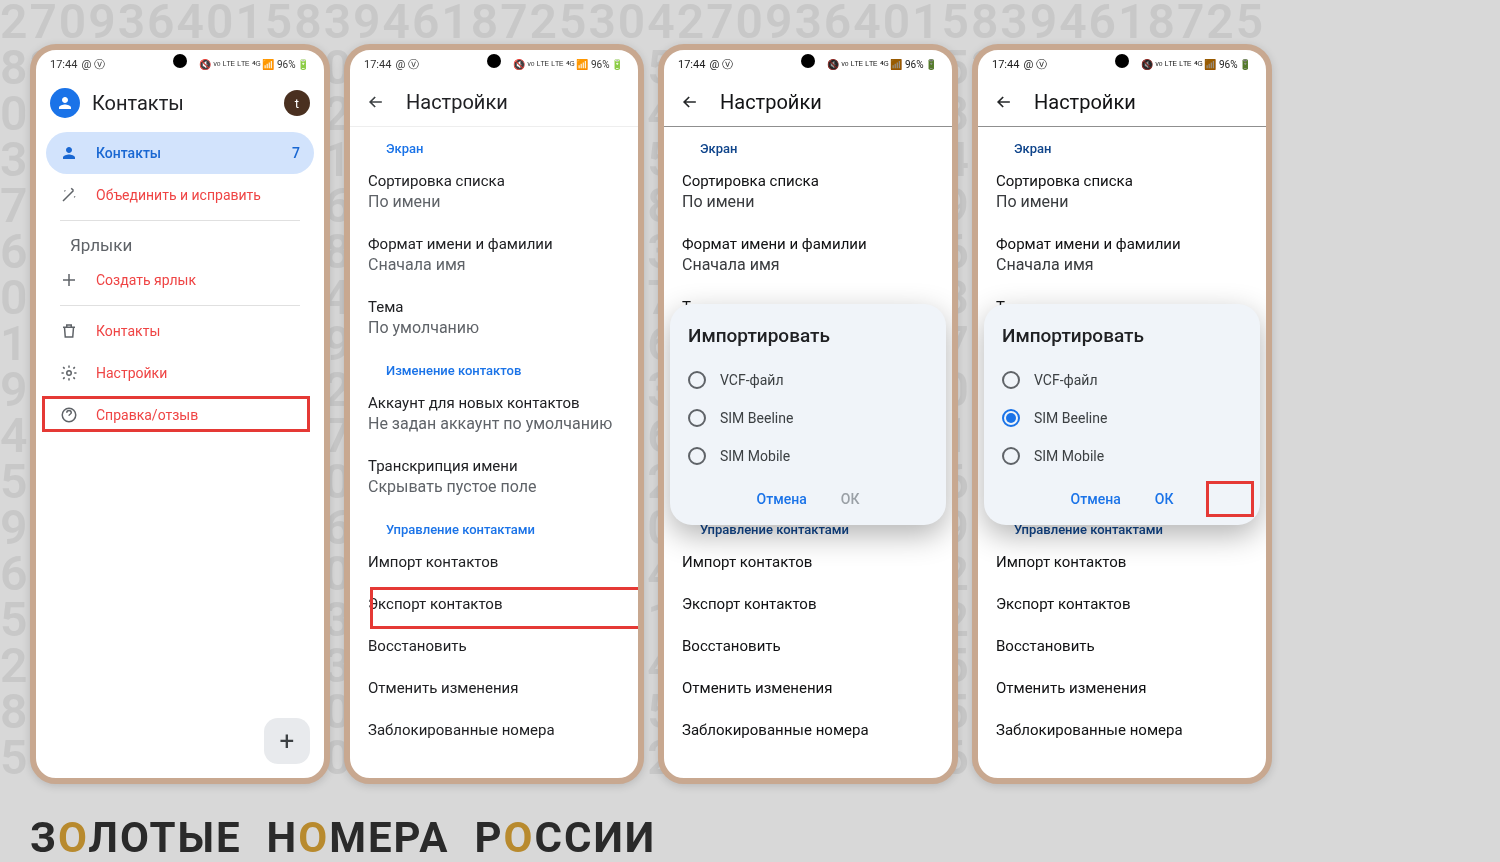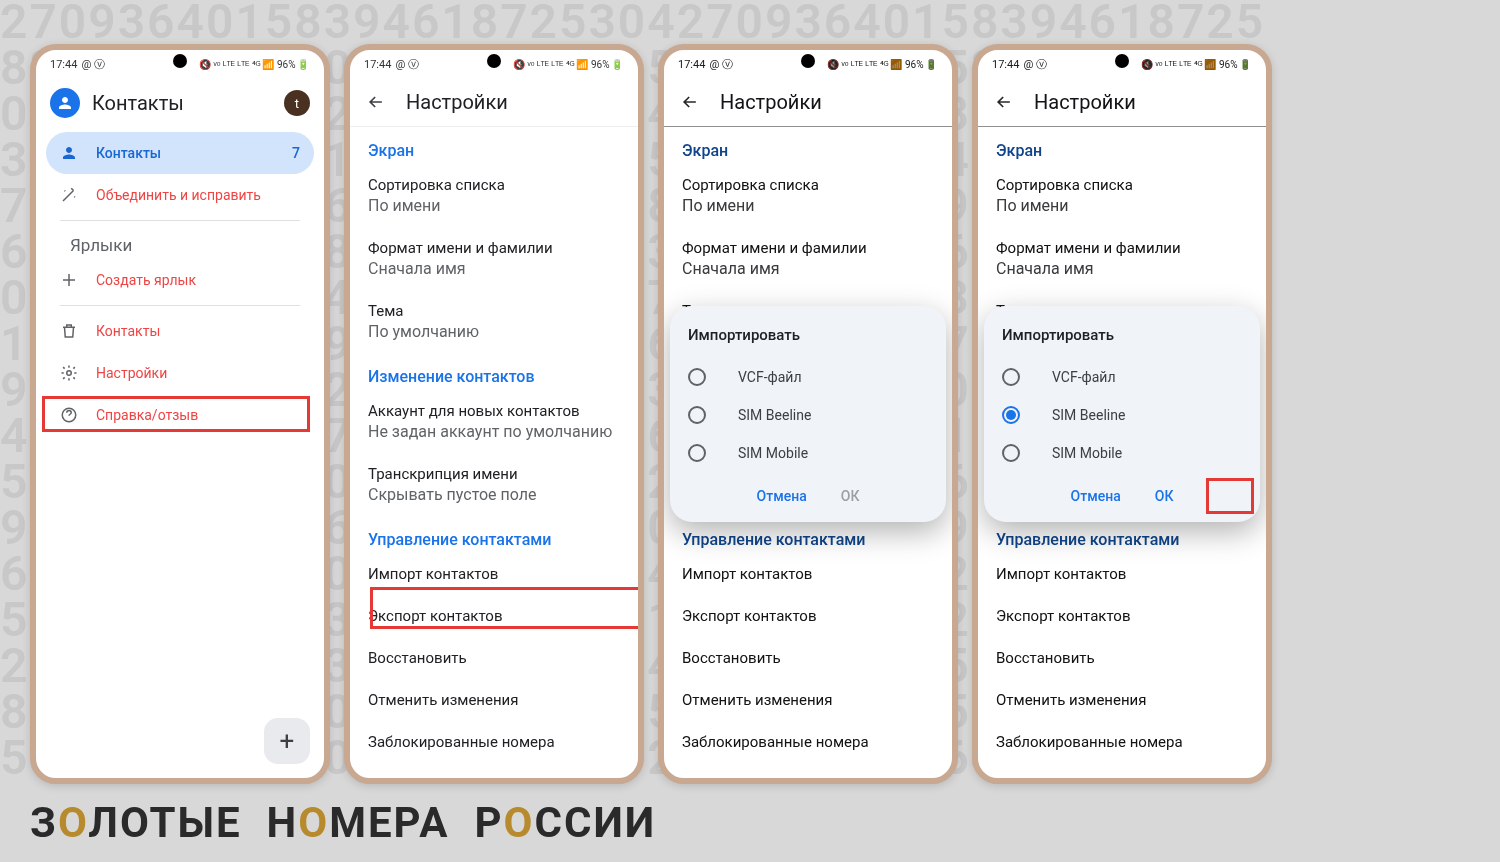--- a/index.html
+++ b/index.html
@@ -22,37 +22,37 @@
   .nav-list { padding: 4px 10px; }
   .nav-item { display: flex; align-items: center; padding: 12px 14px; gap: 18px; border-radius: 22px; font-size: 14px; color: #ef4444; position: relative;}
   .nav-item.active { background: #d2e3fc; color: #1967d2; font-weight: 500;}
   .nav-item .badge { margin-left: auto; color: #1967d2; font-weight: 500; }
   .nav-icon { width: 18px; height: 18px; display: flex; align-items: center; justify-content: center; flex-shrink: 0;}
   .nav-section { padding: 10px 24px 4px; font-size: 17px; color: #5f6368; }
   .divider { height: 1px; background: #e0e0e0; margin: 4px 14px; }
   .red-box { position: absolute; border: 3px solid #e53935; pointer-events: none; }
   .settings-header { display: flex; align-items: center; padding: 12px 14px; gap: 18px; border-bottom: 1px solid #eee;}
   .settings-title { font-size: 20px; color: #202124; }
-  .settings-section { padding: 14px 18px 4px; font-size: 16px; color: #1a73e8; font-weight: 500;}
+  .settings-section { padding: 14px 18px 4px; font-size: 13px; color: #1a73e8; font-weight: 500; margin-left: 18px;}
   .settings-item { padding: 12px 18px; }
   .settings-item .primary { font-size: 15px; color: #202124; }
   .settings-item .secondary { font-size: 16px; color: #5f6368; margin-top:2px;}
   .fab { position: absolute; bottom: 14px; right: 14px; width: 46px; height: 46px; background: #e8eaed; border-radius: 14px; display: flex; align-items: center; justify-content: center; font-size: 26px; color: #3c4043; }
   .dialog-overlay { position: absolute; top: 0; left: 0; right: 0; bottom: 0; display: flex; align-items: center; justify-content: center; z-index: 10; }
   .dialog { width: 276px; background: #f0f4f9; border-radius: 22px; padding: 20px 18px 10px; box-shadow: 0 10px 30px rgba(0,0,0,0.3); }
-  .dialog-title { font-size: 15px; color: #202124; font-weight: 500; margin-bottom: 14px; }
+  .dialog-title { font-size: 19px; color: #202124; font-weight: 500; margin-bottom: 14px; }
   .radio-item { display: flex; align-items: center; gap: 14px; padding: 10px 0; }
   .radio { width: 18px; height: 18px; border: 2px solid #5f6368; border-radius: 50%; flex-shrink: 0; position:relative;}
   .radio.checked { border-color: #1a73e8; }
   .radio.checked::after { content: ''; position: absolute; top: 2px; left: 2px; width: 10px; height: 10px; background: #1a73e8; border-radius: 50%; }
-  .radio-label { font-size: 14px; color: #3c4043; margin-left: 18px; }
+  .radio-label { font-size: 14px; color: #3c4043; }
   .dialog-actions { display: flex; justify-content: center; gap: 10px; margin-top: 8px;}
   .dialog-btn { padding: 8px 12px; font-size: 14px; font-weight: 500; color: #1a73e8; border-radius: 6px;}
   .dialog-btn.disabled { color: #9aa0a6; }
-  .footer-text { position: absolute; bottom: 15px; left: 30px; font-size: 42px; font-weight: 700; letter-spacing: 2px; color: #2a2a2a; z-index: 2;}
+  .footer-text { position: absolute; bottom: 0; left: 30px; font-size: 42px; font-weight: 700; letter-spacing: 2px; color: #2a2a2a; z-index: 2;}
   .footer-text .o { color: #b88a2e; }
   .phone-content { height: 100%; position: relative; }
   svg { display: block; }
 </style>
 </head>
 <body>
 
 <div class="bg-numbers">
   <div>2709364015839461872530427093640158394618725</div>
   <div>8394618725304270936401583946187253042709364</div>

